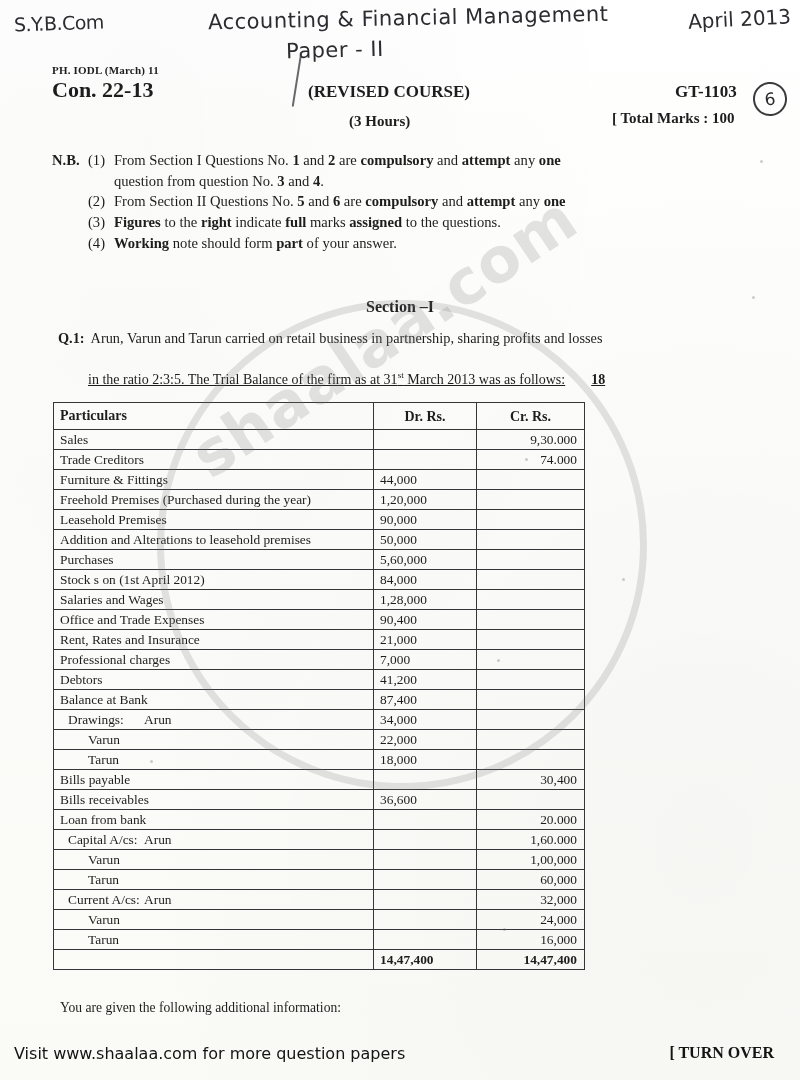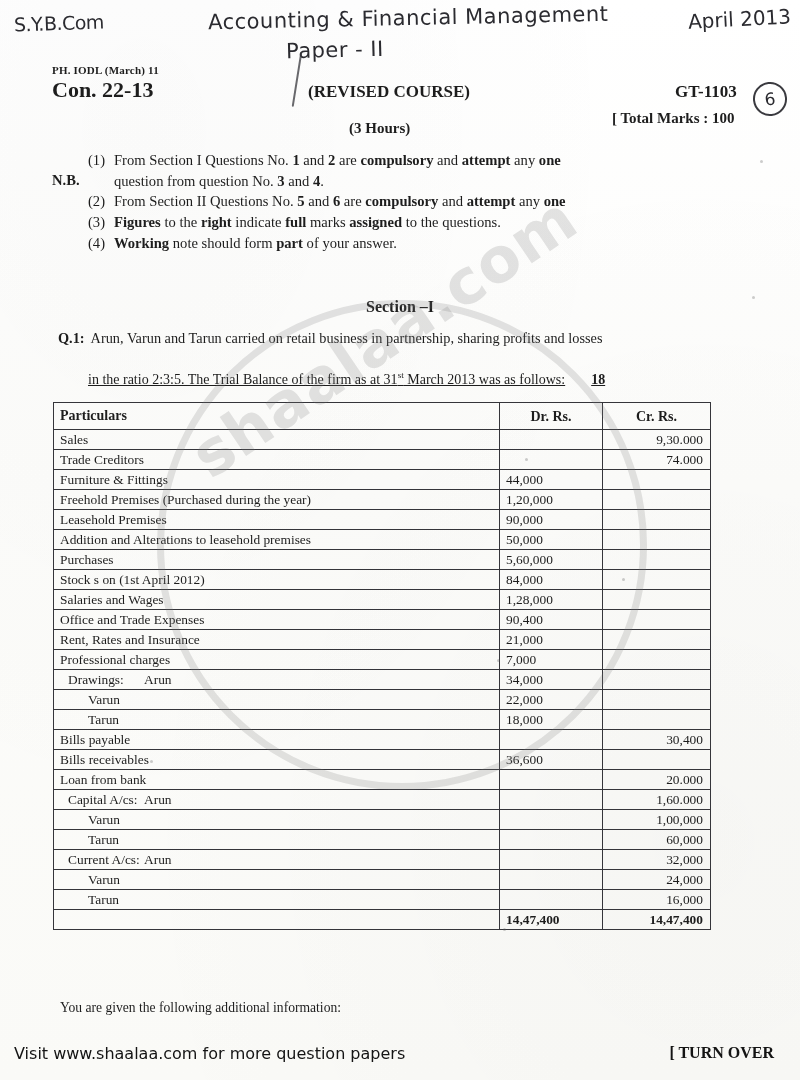--- a/index.html
+++ b/index.html
@@ -133,40 +133,40 @@
   }
   #revised-course {
     position: absolute; left: 308px; top: 82px;
     font-size: 17px; font-weight: 700; z-index: 2;
   }
   #gt-code {
     position: absolute; left: 638px; top: 82px;
     font-size: 17px; font-weight: 700; z-index: 2; margin-left: 37px;
   }
   #hours {
-    position: absolute; left: 349px; top: 120px;
+    position: absolute; left: 349px; top: 113px;
     font-size: 15px; font-weight: 600; z-index: 2;
   }
   #total-marks {
     position: absolute; left: 612px; top: 110px;
     font-size: 15px; font-weight: 700; z-index: 2;
   }
 
   
   #nb-block {
     position: absolute;
     left: 52px; top: 150px;
     width: 672px;
     font-size: 14.6px;
     line-height: 1.42;
     z-index: 2;
   }
   .nb-row { display: flex; align-items: flex-start; }
   .nb-label {
-    width: 36px; font-weight: 700; flex: 0 0 36px; margin-top: 20px;
+    width: 36px; font-weight: 700; flex: 0 0 36px;
   }
   .nb-num { width: 26px; flex: 0 0 26px; }
   .nb-text { flex: 1 1 auto; }
   .nb-text .cont { display: block; }
   b { font-weight: 700; }
 
   
   #section-heading {
     position: absolute;
     left: 0; top: 298px;
@@ -197,21 +197,21 @@
 
   
   #tb-wrap {
     position: absolute;
     left: 53px; top: 402px;
     width: 658px;
     z-index: 2;
   }
   table#trial-balance {
     border-collapse: collapse;
-    width: 658px;
+    width: 532px;
     font-size: 13.4px;
   }
   #trial-balance th, #trial-balance td {
     border: 1px solid #35353a;
     padding: 0 6px;
     height: 19px;
     line-height: 19px;
     vertical-align: middle;
     background: transparent;
   }
@@ -406,20 +406,30 @@
             <td class="part">Rent, Rates and Insurance</td>
             <td class="amt">21,000</td>
             <td class="amt2"></td>
           </tr>
           <tr>
             <td class="part">Professional charges</td>
             <td class="amt">7,000</td>
             <td class="amt2"></td>
           </tr>
           <tr>
+            <td class="part">Debtors</td>
+            <td class="amt">41,200</td>
+            <td class="amt2"></td>
+          </tr>
+          <tr>
+            <td class="part">Balance at Bank</td>
+            <td class="amt">87,400</td>
+            <td class="amt2"></td>
+          </tr>
+          <tr>
             <td class="part"><span class="ind-lead">Drawings:</span><span>Arun</span></td>
             <td class="amt">34,000</td>
             <td class="amt2"></td>
           </tr>
           <tr>
             <td class="part ind1">Varun</td>
             <td class="amt">22,000</td>
             <td class="amt2"></td>
           </tr>
           <tr>

